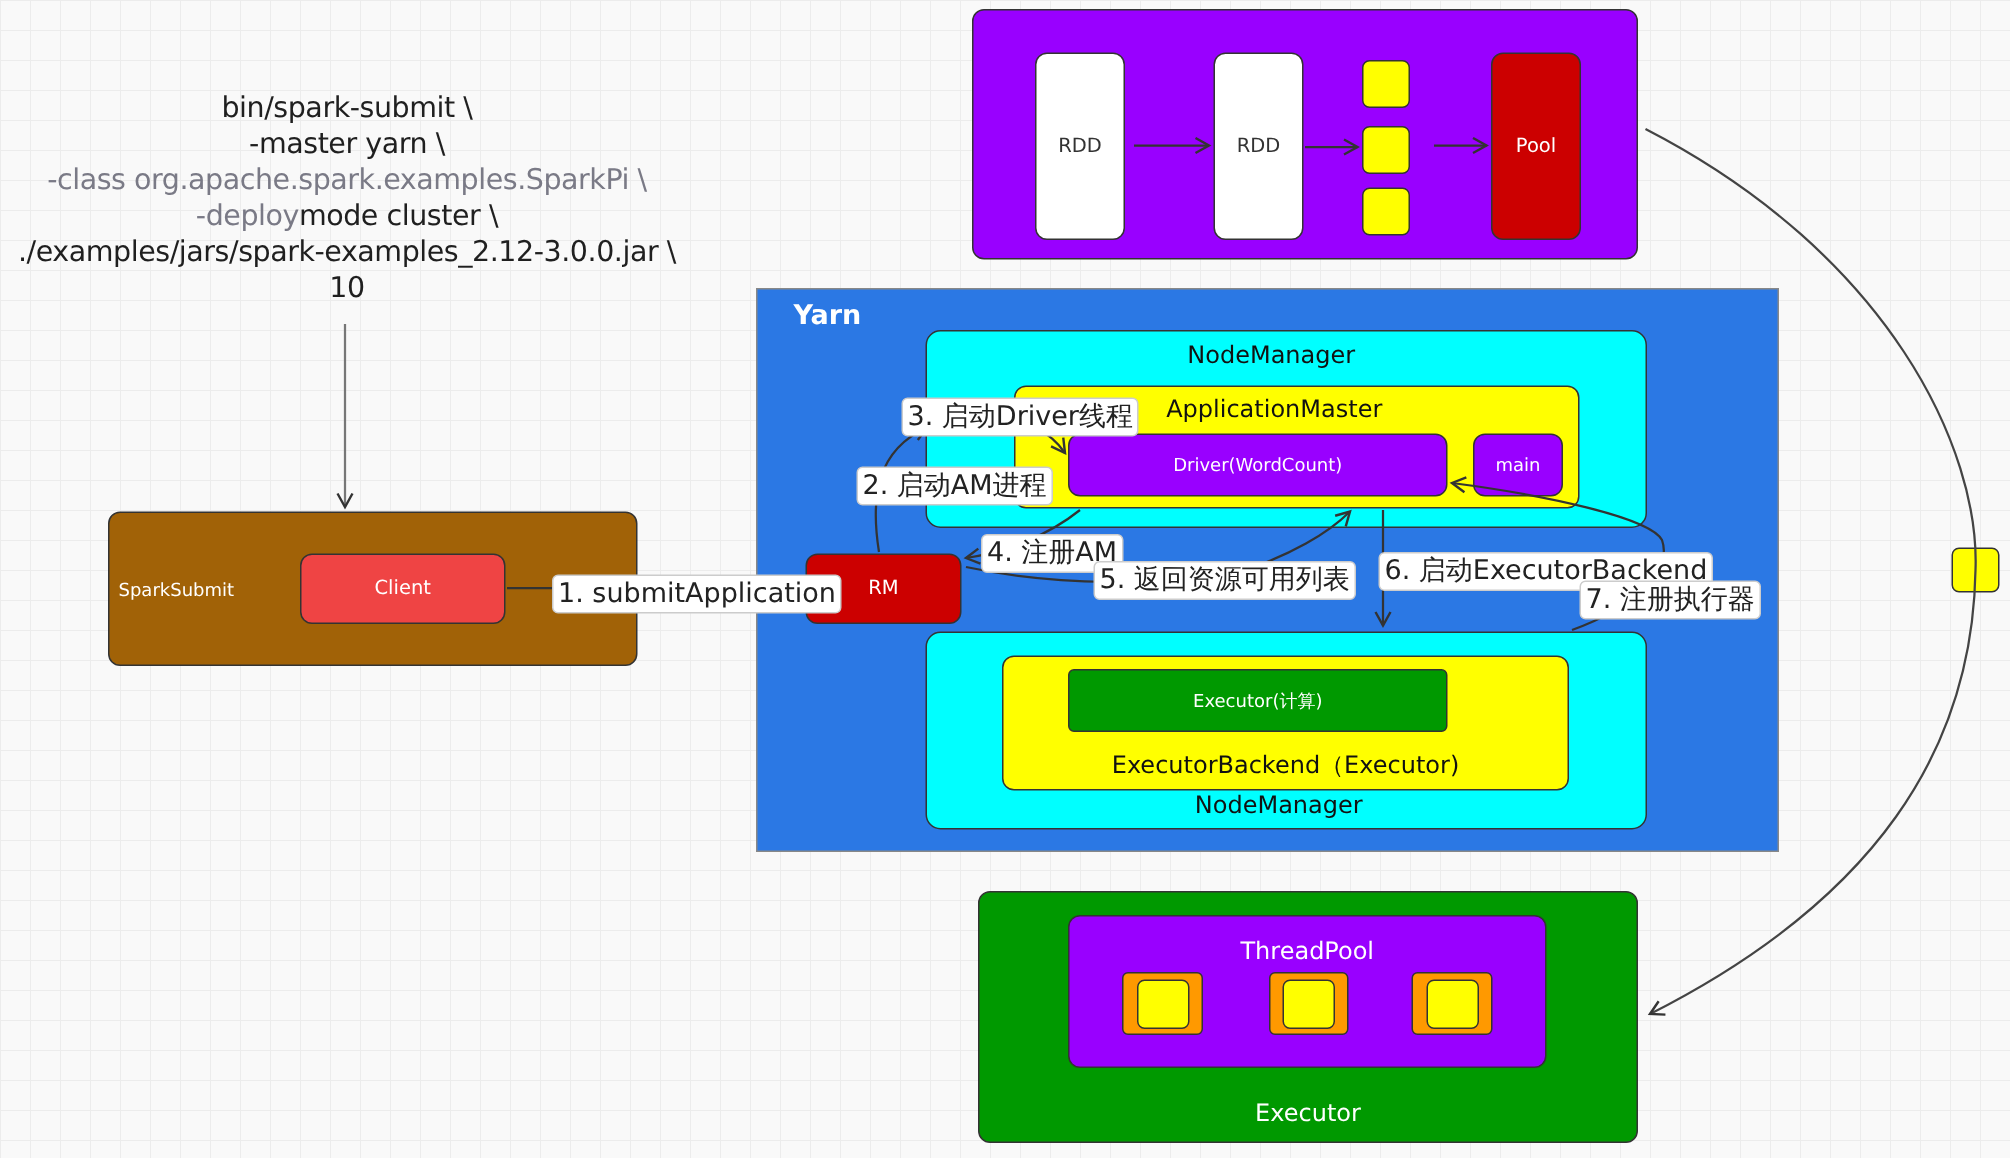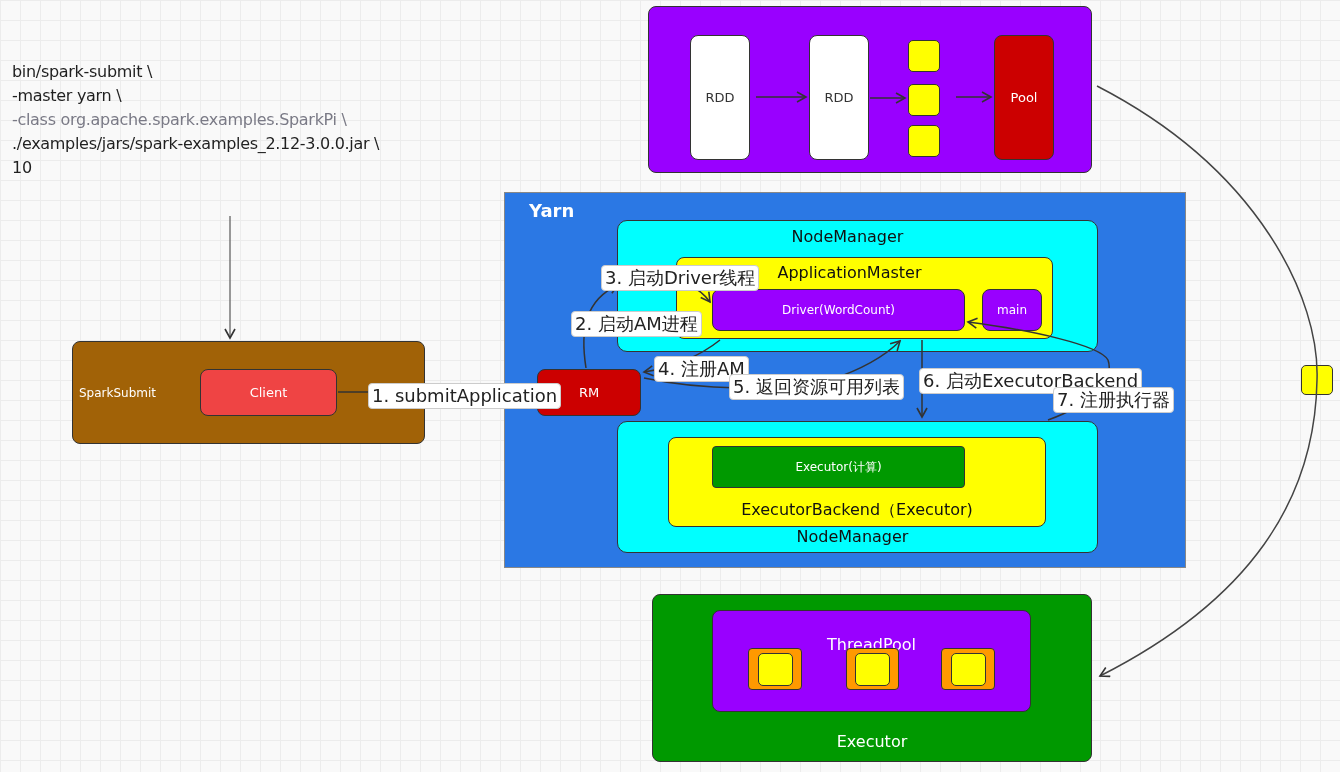--- a/index.html
+++ b/index.html
@@ -6,37 +6,38 @@
   body {
     width:1340px; height:772px; position:relative; overflow:hidden;
     background-color:#f9f9f9;
     background-image:
       linear-gradient(#ececec 1px, transparent 1px),
       linear-gradient(90deg, #ececec 1px, transparent 1px);
     background-size: 20px 20px;
     font-family: "DejaVu Sans", sans-serif;
   }
   .abs { position:absolute; box-sizing:border-box; }
-  .cmd { left:12px; top:60px; font-size:16px; line-height:24px; color:#1f1f1f; letter-spacing:-0.3px; }
+  .cmd { left:12px; top:60px; font-size:19px; line-height:24px; color:#1f1f1f; letter-spacing:-0.3px;text-align:center; }
   .cmd .dim { color:#7a7a86; }
   .box { border:1.5px solid #333; border-radius:8px; display:flex; align-items:center; justify-content:center; }
   .lbl { display:flex; align-items:center; justify-content:center; text-align:center; }
   .edge-label {
     position:absolute; background:#fff; border:1px solid #ccc; border-radius:4px;
     font-size:18px; padding:4px 3px; line-height:16px; color:#222; white-space:nowrap;
   }
   svg.links { position:absolute; left:0; top:0; }
 </style>
 </head>
 <body>
 
 <div class="abs cmd" id="cmd">
     <div><span>bin/spark-submit \</span></div>
     <div><span>-master yarn \</span></div>
     <div><span class="dim">-class org.apache.spark.examples.SparkPi \</span></div>
+    <div><span class="dim">-deploy</span><span>mode cluster \</span></div>
     <div><span>./examples/jars/spark-examples_2.12-3.0.0.jar \</span></div>
     <div><span>10</span></div>
   </div>
 
 <div class="abs box" style="left:648px;top:6px;width:444px;height:167px;background:#9900ff;"></div>
 <div class="abs box lbl" style="left:690px;top:35px;width:60px;height:125px;background:#fff;font-size:13px;color:#333;">
   <span>RDD</span>
 </div>
 <div class="abs box lbl" style="left:809px;top:35px;width:60px;height:125px;background:#fff;font-size:13px;color:#333;">
   <span>RDD</span>
@@ -82,21 +83,21 @@
   <span style="font-size:16px;color:#111;margin-bottom:5px;">ExecutorBackend（Executor)</span>
 </div>
 <div class="abs box lbl" style="left:712px;top:446px;width:253px;height:42px;background:#009900;color:#fff;font-size:12px;border-radius:4px;">
   <span>Executor(计算)</span>
 </div>
 
 <div class="abs box" style="left:652px;top:594px;width:440px;height:168px;background:#009900;align-items:flex-end;">
   <span style="color:#fff;font-size:16px;margin-bottom:10px;">Executor</span>
 </div>
 <div class="abs box" style="left:712px;top:610px;width:319px;height:102px;background:#9900ff;align-items:flex-start;">
-  <span style="color:#fff;font-size:16px;margin-top:24px;">ThreadPool</span>
+  <span style="color:#fff;font-size:16px;margin-top:13px;">ThreadPool</span>
 </div>
 <div class="abs box" style="left:748px;top:648px;width:54px;height:42px;background:#ff9900;border-radius:4px;">
   <div class="box" style="width:33px;height:31px;background:#ffff00;border-radius:5px;"></div>
 </div>
 <div class="abs box" style="left:846px;top:648px;width:53px;height:42px;background:#ff9900;border-radius:4px;">
   <div class="box" style="width:33px;height:31px;background:#ffff00;border-radius:5px;"></div>
 </div>
 <div class="abs box" style="left:941px;top:648px;width:54px;height:42px;background:#ff9900;border-radius:4px;">
   <div class="box" style="width:33px;height:31px;background:#ffff00;border-radius:5px;"></div>
 </div>

